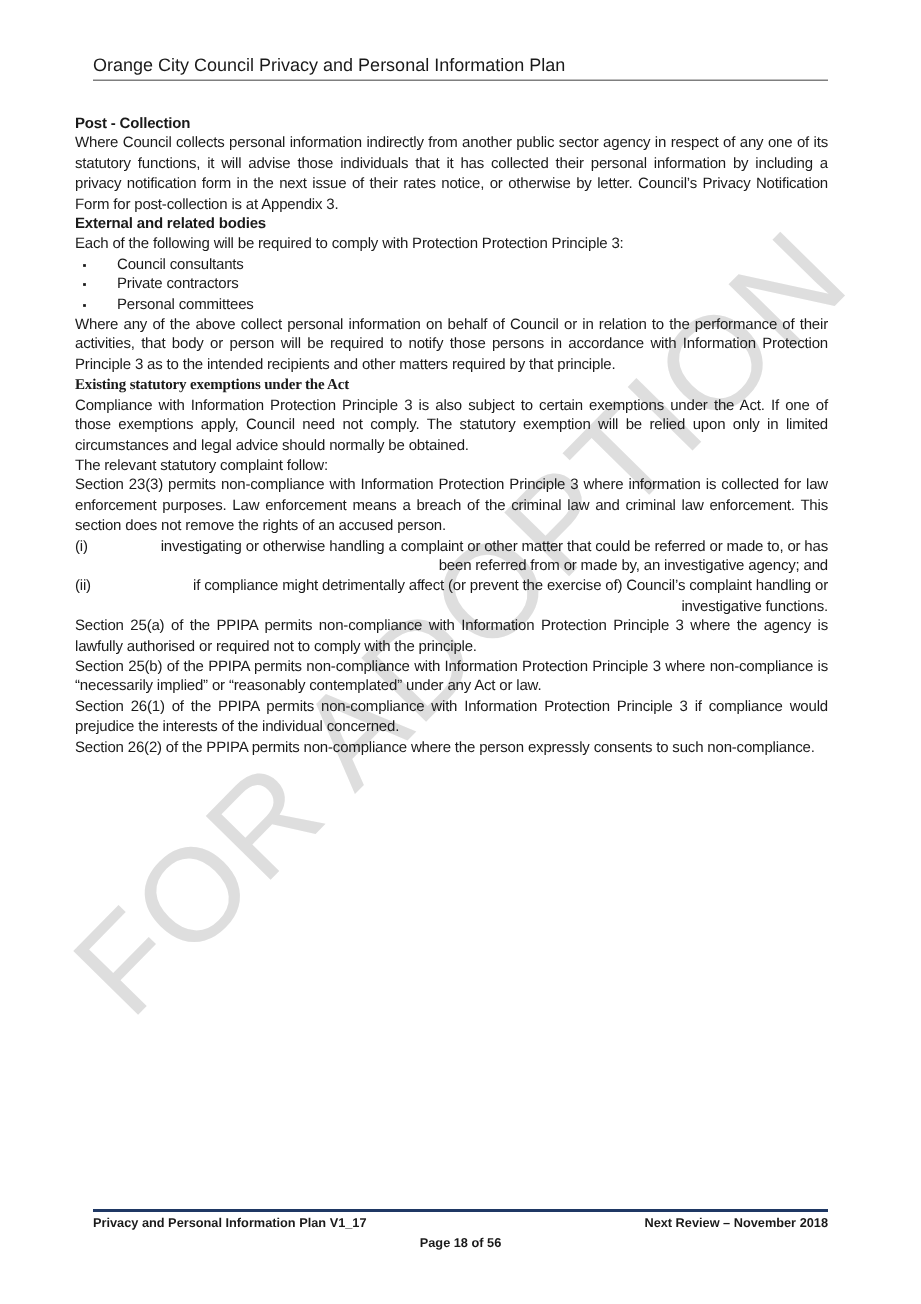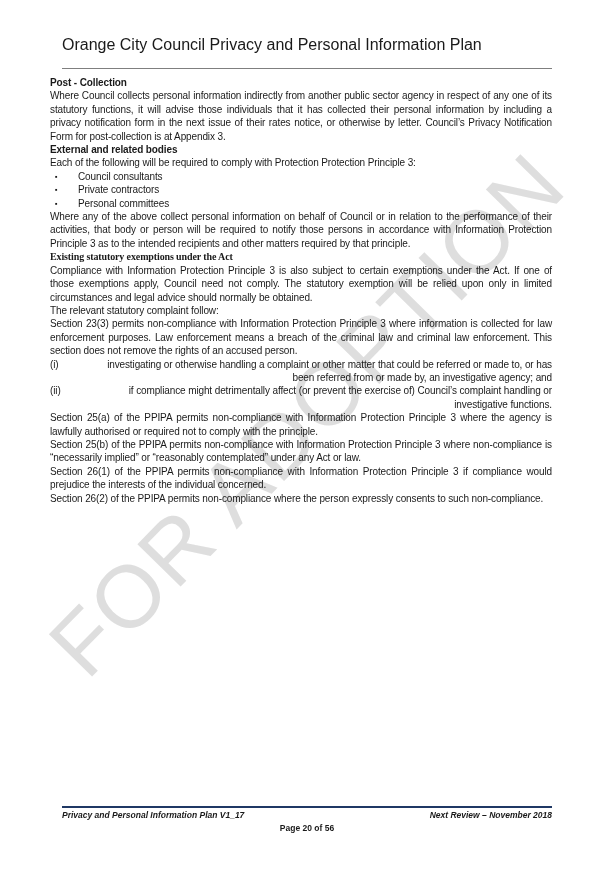--- a/index.html
+++ b/index.html
@@ -14,21 +14,21 @@
     font-family:"Liberation Sans",sans-serif;color:var(--text);
   }
   .watermark{
     position:absolute;left:50%;top:415px;z-index:0;
     transform:translate(-50%,-50%) rotate(-45.5deg);
     font-size:88px;font-weight:500;letter-spacing:2px;white-space:nowrap;
     color:var(--watermark);opacity:.6;user-select:none;
   }
   .page-header{
     position:absolute;left:62px;right:62px;top:36px;z-index:1;
-    font-size:16px;padding-bottom:14px;
+    font-size:12px;padding-bottom:3px;
     border-bottom:1.5px solid var(--header-rule);
   }
   .content{
     position:absolute;left:50px;right:62px;top:76px;z-index:1;
     font-size:10px;line-height:13.4px;letter-spacing:-0.12px;
   }
   .content p{margin:0;}
   .doc-heading{font-weight:bold;margin:0;font-size:10px;line-height:13.4px;}
   .just{text-align:justify;}
   .mt{margin-top:13.4px;}
@@ -41,21 +41,21 @@
   .sub-row{display:flex;}
   .sub-label{width:38px;flex:0 0 38px;}
   .sub-text{flex:1;text-align:right;}
   .footer-rule{
     position:absolute;left:62px;right:62px;top:806px;height:2px;z-index:1;
     background:var(--footer-rule);
   }
   .footer-row{
     position:absolute;left:62px;right:62px;top:810px;z-index:1;
     display:flex;justify-content:space-between;
-    font-size:8.5px;font-weight:bold;font-style:italic;
+    font-size:8.5px;font-weight:bold;
   }
   .footer-page{
     position:absolute;left:0;right:0;top:823px;z-index:1;
     text-align:center;font-size:8.5px;font-weight:bold;
   }
 </style>
 </head>
 <body>
 
 <div class="watermark">FOR ADOPTION</div>
@@ -113,13 +113,13 @@
   <p class="just mt">Section 26(1) of the PPIPA permits non-compliance with Information Protection Principle 3 if compliance would prejudice the interests of the individual concerned.</p>
   <p class="just mt">Section 26(2) of the PPIPA permits non-compliance where the person expressly consents to such non-compliance.</p>
 
 </div>
 
 <div class="footer-rule"></div>
 <div class="footer-row">
   <span>Privacy and Personal Information Plan V1_17</span>
   <span>Next Review – November 2018</span>
 </div>
-<div class="footer-page">Page 20 of 56</div>
+<div class="footer-page">Page 18 of 56</div>
 
 </body></html>

